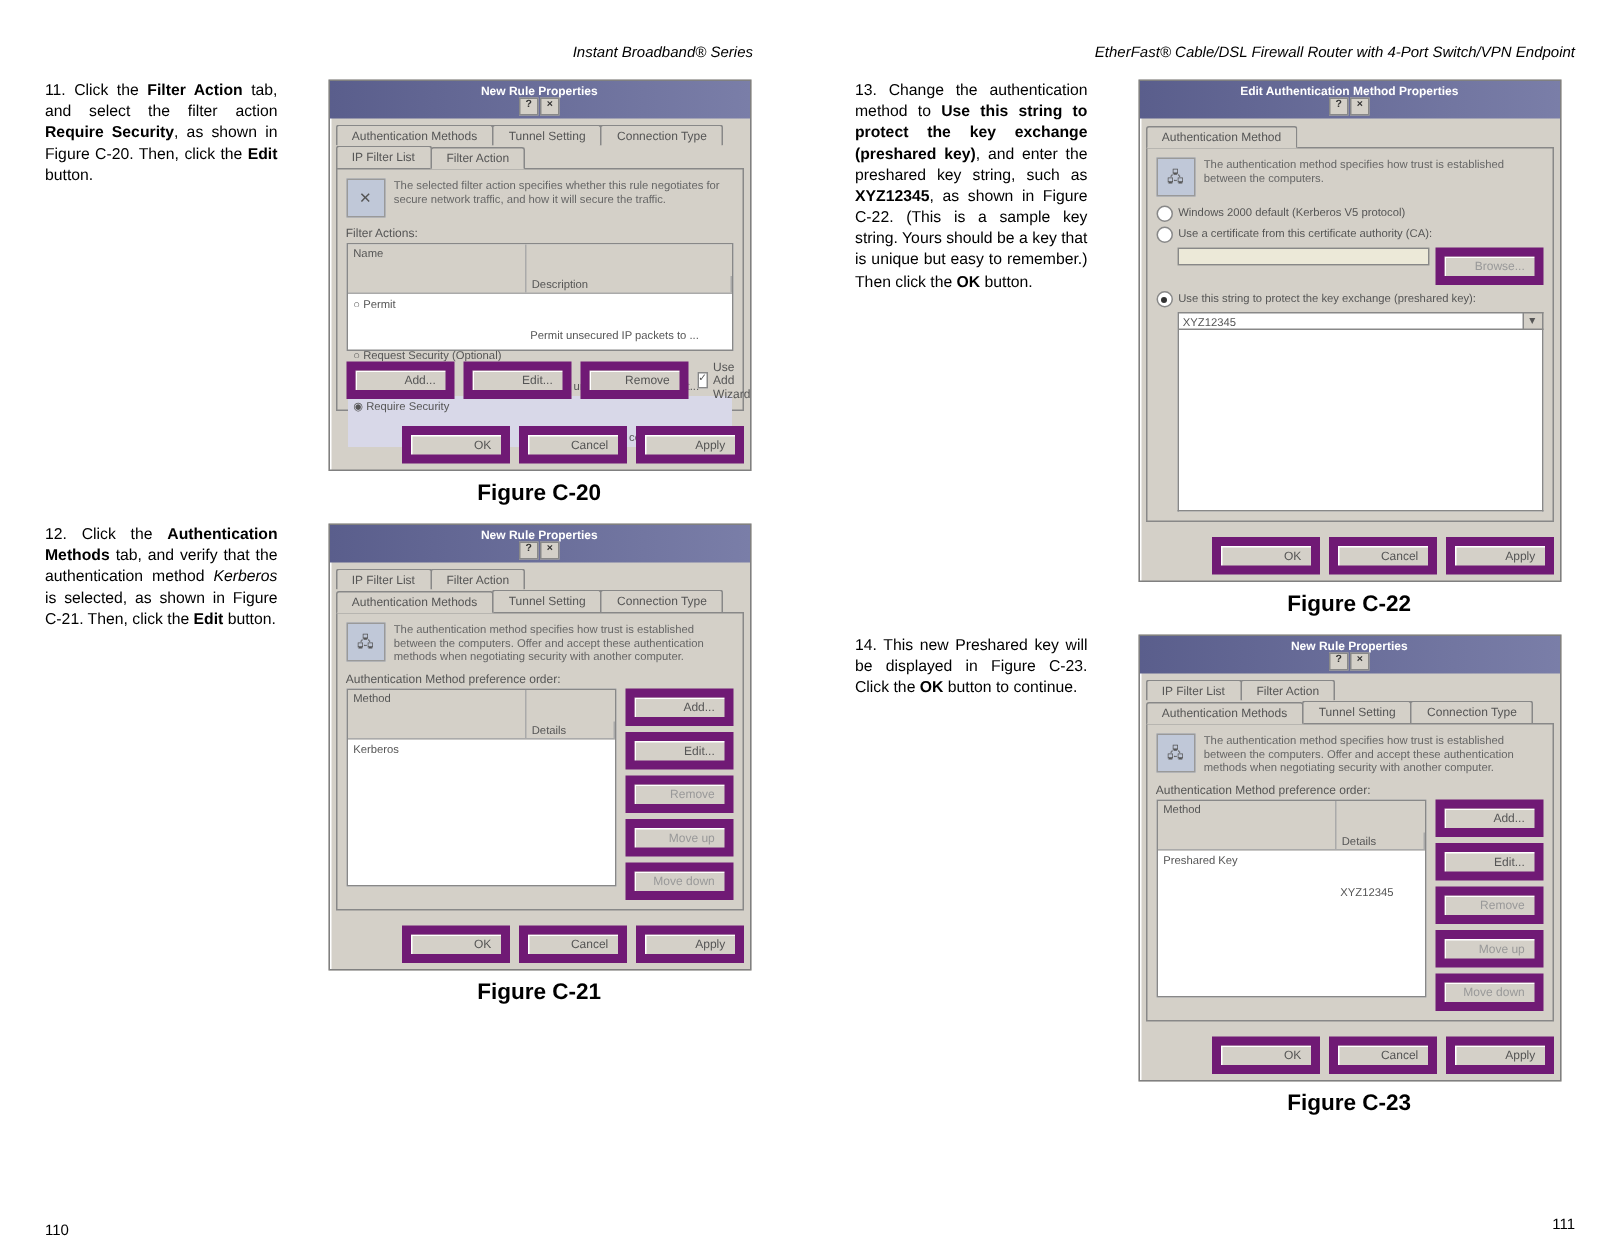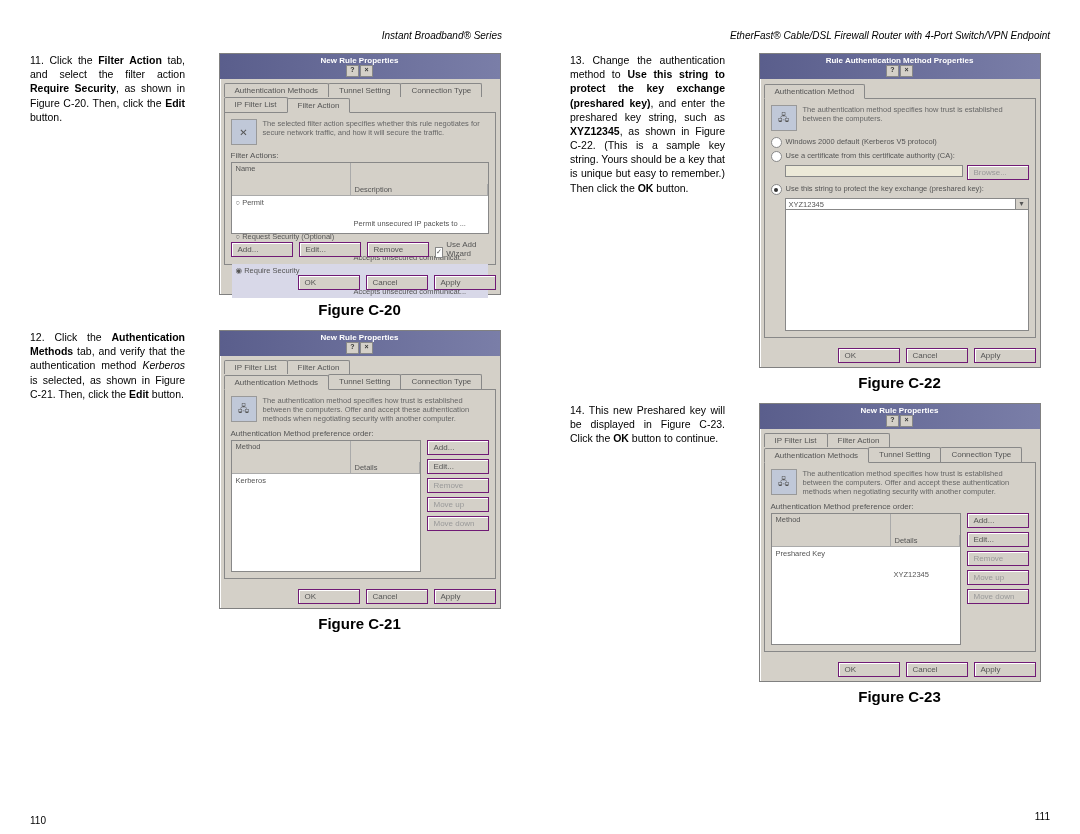--- a/index.html
+++ b/index.html
@@ -161,30 +161,30 @@
     display: flex;
     gap: 6px;
     margin-top: 6px;
     align-items: center;
   }
   .btnrow.right { justify-content: flex-end; padding: 4px; }
   .btn {
     min-width: 48px;
     padding: 2px 6px;
     background: #d4d0c8;
-    border: 1px solid #701a75;
+    border: 6px solid #701a75;
     box-shadow: 1px 1px 0 #fff inset;
     font-size: 8px;
-    text-align: left;
+    text-align: right;
   }
   .btn.disabled { color: #999; }
   .chk {
     font-size: 8px;
     display: flex;
-    align-items: flex-end;
+    align-items: center;
     gap: 3px;
   }
   .chkbox {
     width: 9px;
     height: 9px;
     border: 1px solid #888;
     background: #fff;
     display: inline-block;
     font-size:7px;
     line-height:7px;
@@ -358,21 +358,21 @@
   <div class="header">EtherFast® Cable/DSL Firewall Router with 4-Port Switch/VPN Endpoint</div>
 
   <div class="content-row">
     <div class="text-col">
       <span>13.</span>
       <span>Change the authentication method to </span><b class="heavy">Use this string to protect the key exchange (preshared key)</b><span>, and enter the preshared key string, such as </span><b class="heavy">XYZ12345</b><span>, as shown in Figure C-22. (This is a sample key string. Yours should be a key that is unique but easy to remember.) Then click the </span><b class="heavy">OK</b><span> button.</span>
     </div>
     <div class="fig-col">
       <div class="dialog">
         <div class="titlebar">
-          <span>Rule Authentication Method Properties</span>
+          <span>Edit Authentication Method Properties</span>
           <div class="ctrls">
               <div class="ctrl">?</div>
               <div class="ctrl">×</div>
             </div>
         </div>
         <div class="tabstrip">
             <div class="tab active">Authentication Method</div>
           </div>
         <div class="tabbody">
           <div class="infobox">

